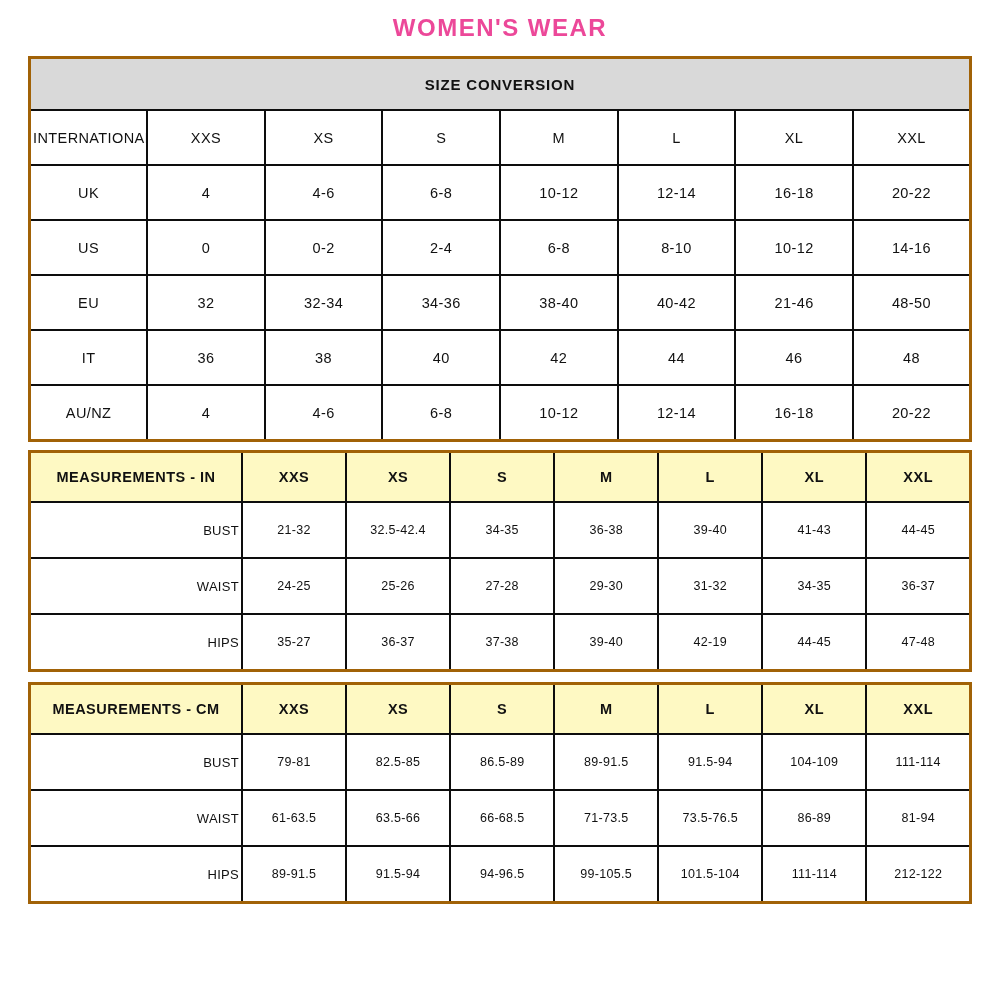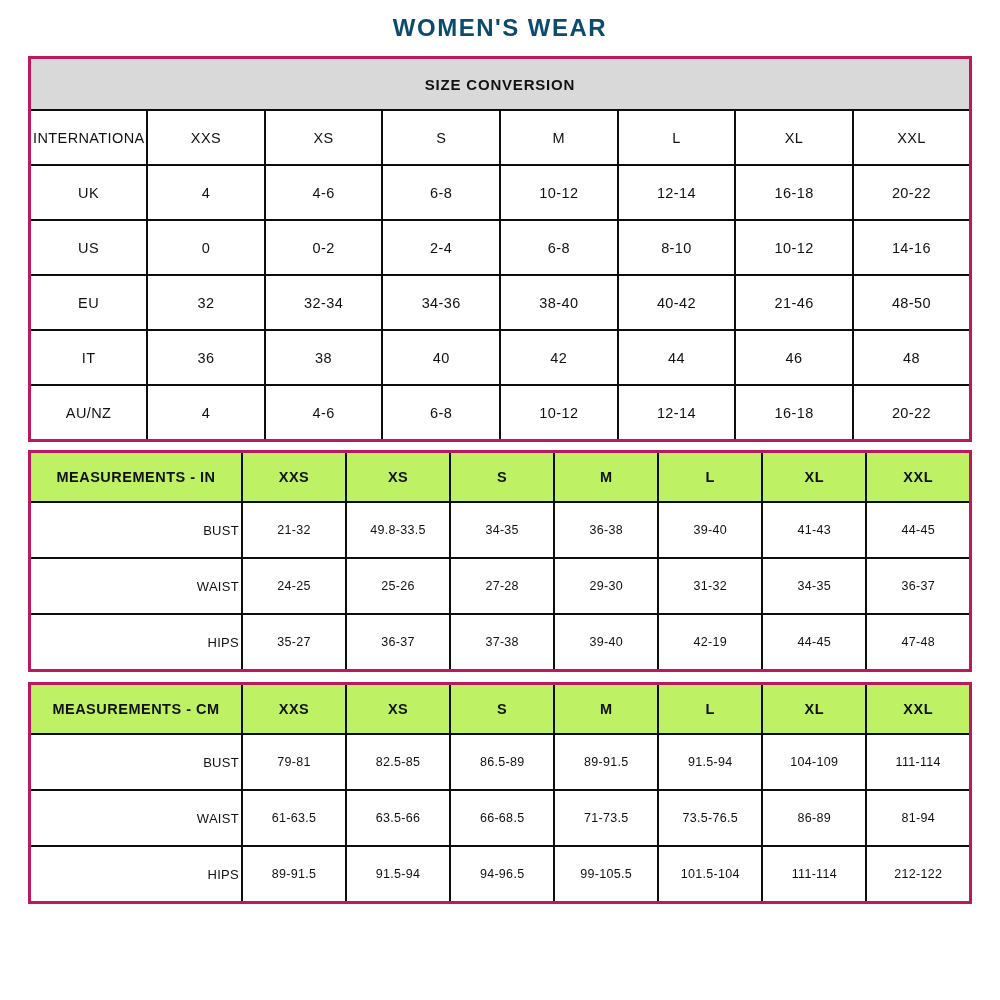--- a/index.html
+++ b/index.html
@@ -15,51 +15,51 @@
     box-sizing: border-box;
     padding: 12px 28px 14px 28px;
     background: #ffffff;
   }
   .page-title {
     text-align: center;
     font-size: 24px;
     font-weight: 700;
     letter-spacing: 1.5px;
     margin: 2px 0 14px 0;
-    color: #0c4a6e;
+    color: #ec4899;
   }
   table.chart {
     width: 100%;
     border-collapse: collapse;
     table-layout: fixed;
   }
   table.chart td, table.chart th {
     border: 2px solid #0d0d0d;
     text-align: center;
     vertical-align: middle;
     padding: 0 2px;
     overflow: hidden;
     white-space: nowrap;
   }
-  table.chart { border: 3px solid #be185d; }
+  table.chart { border: 3px solid #a16207; }
 
   
   table.size-table .title-cell {
     background: #d9d9d9;
     font-weight: 700;
     font-size: 15px;
     letter-spacing: 0.8px;
     height: 50px;
   }
   table.size-table td { height: 53px; font-size: 14.5px; letter-spacing: 0.4px; }
   table.size-table td.first-col { width: 166px; }
 
   
   table.meas-table th {
-    background: #bef264;
+    background: #fef9c3;
     font-weight: 700;
     font-size: 14.5px;
     letter-spacing: 0.5px;
     height: 48px;
   }
   table.meas-table td { height: 54px; font-size: 12.5px; letter-spacing: 0.3px; }
   table.meas-table th.first-col, table.meas-table td.first-col { width: 206px; }
   table.meas-table td.first-col { font-size: 13px; text-align: right; }
 
   .gap-sm { height: 8px; }
@@ -150,21 +150,21 @@
           <th>XS</th>
           <th>S</th>
           <th>M</th>
           <th>L</th>
           <th>XL</th>
           <th>XXL</th>
         </tr>
         <tr>
           <td class="first-col">BUST</td>
           <td>21-32</td>
-          <td>49.8-33.5</td>
+          <td>32.5-42.4</td>
           <td>34-35</td>
           <td>36-38</td>
           <td>39-40</td>
           <td>41-43</td>
           <td>44-45</td>
         </tr>
         <tr>
           <td class="first-col">WAIST</td>
           <td>24-25</td>
           <td>25-26</td>

